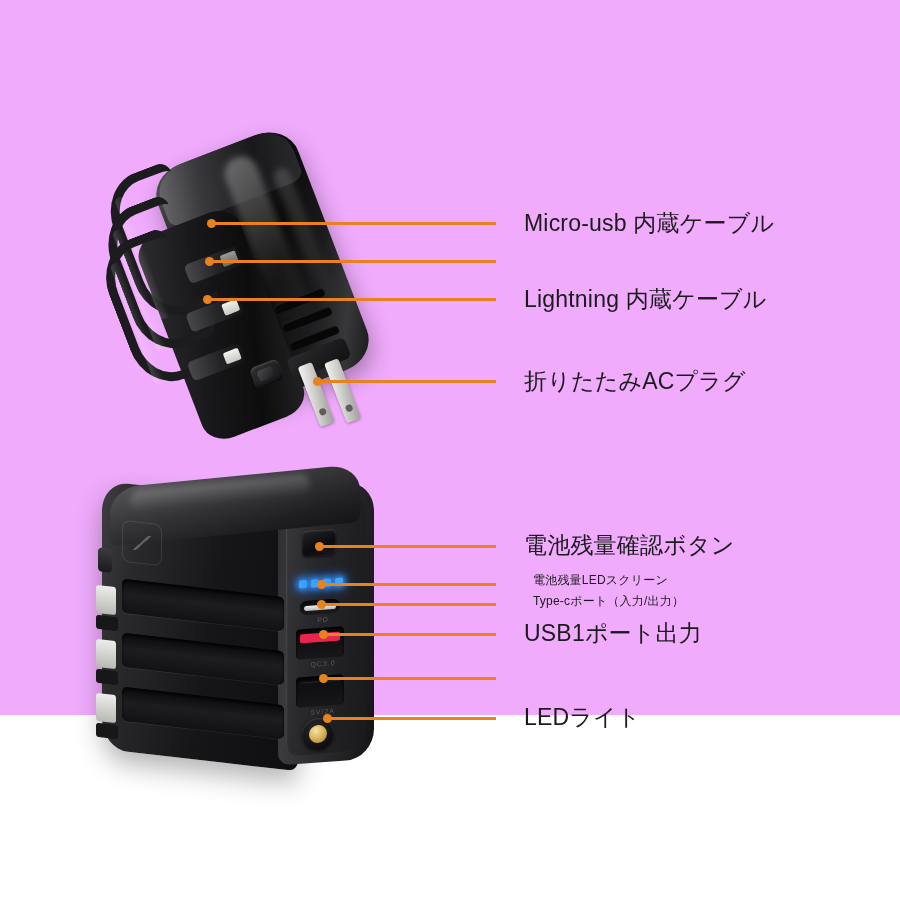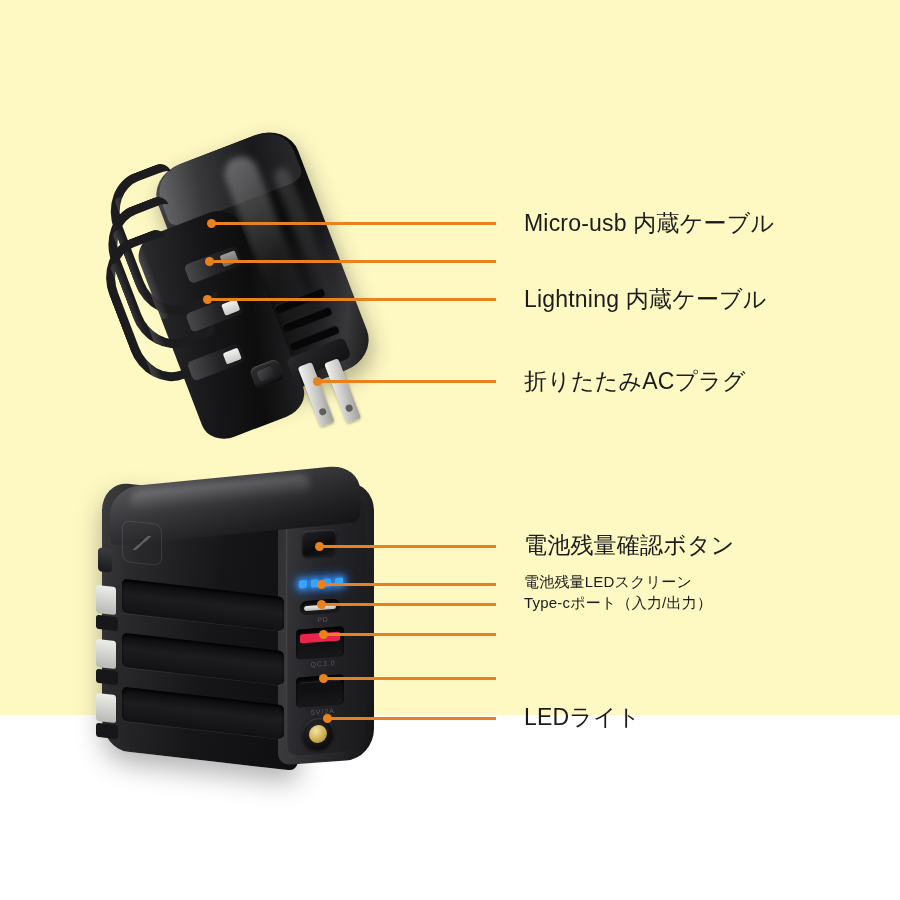--- a/index.html
+++ b/index.html
@@ -2,32 +2,32 @@
 <html><head>
 <meta charset="utf-8">
 <style>
   * { box-sizing: border-box; margin: 0; padding: 0; }
   html, body {
     width: 900px; height: 900px;
     background: #ffffff;
     font-family: "Liberation Sans", "DejaVu Sans", sans-serif;
     overflow: hidden;
   }
-  .page { position: relative; width: 900px; height: 715px; background: #fef9c3; }
+  .page { position: relative; width: 900px; height: 715px; background: #f0abfc; }
 
   
   .label {
     position: absolute;
     color: #1b1b1b;
     white-space: nowrap;
     line-height: 1.0;
     letter-spacing: .2px;
   }
   .label.lg { font-size: 23px; }
-  .label.sm { font-size: 15px; }
+  .label.sm { font-size: 12px; margin-left: 9px; }
 
   
   .leader {
     position: absolute;
     height: 3px;
     background: #e8821e;
   }
   .leader::before {
     content: "";
     position: absolute;
@@ -483,15 +483,16 @@
   <div class="leader" style="left:318px; top:545px; width:178px;"></div>
   <div class="leader" style="left:320px; top:583px; width:176px;"></div>
   <div class="leader" style="left:320px; top:603px; width:176px;"></div>
   <div class="leader" style="left:322px; top:633px; width:174px;"></div>
   <div class="leader" style="left:322px; top:677px; width:174px;"></div>
   <div class="leader" style="left:326px; top:717px; width:170px;"></div>
 
   <div class="label lg" style="left:524px; top:534px;text-align:center;">電池残量確認ボタン</div>
   <div class="label sm" style="left:524px; top:574px;">電池残量LEDスクリーン</div>
   <div class="label sm" style="left:524px; top:595px;">Type-cポート（入力/出力）</div>
+  <div class="label lg" style="left:524px; top:622px;">USB1ポート出力</div>
   <div class="label lg" style="left:524px; top:706px;">LEDライト</div>
 
 </div>
 
 </body></html>

